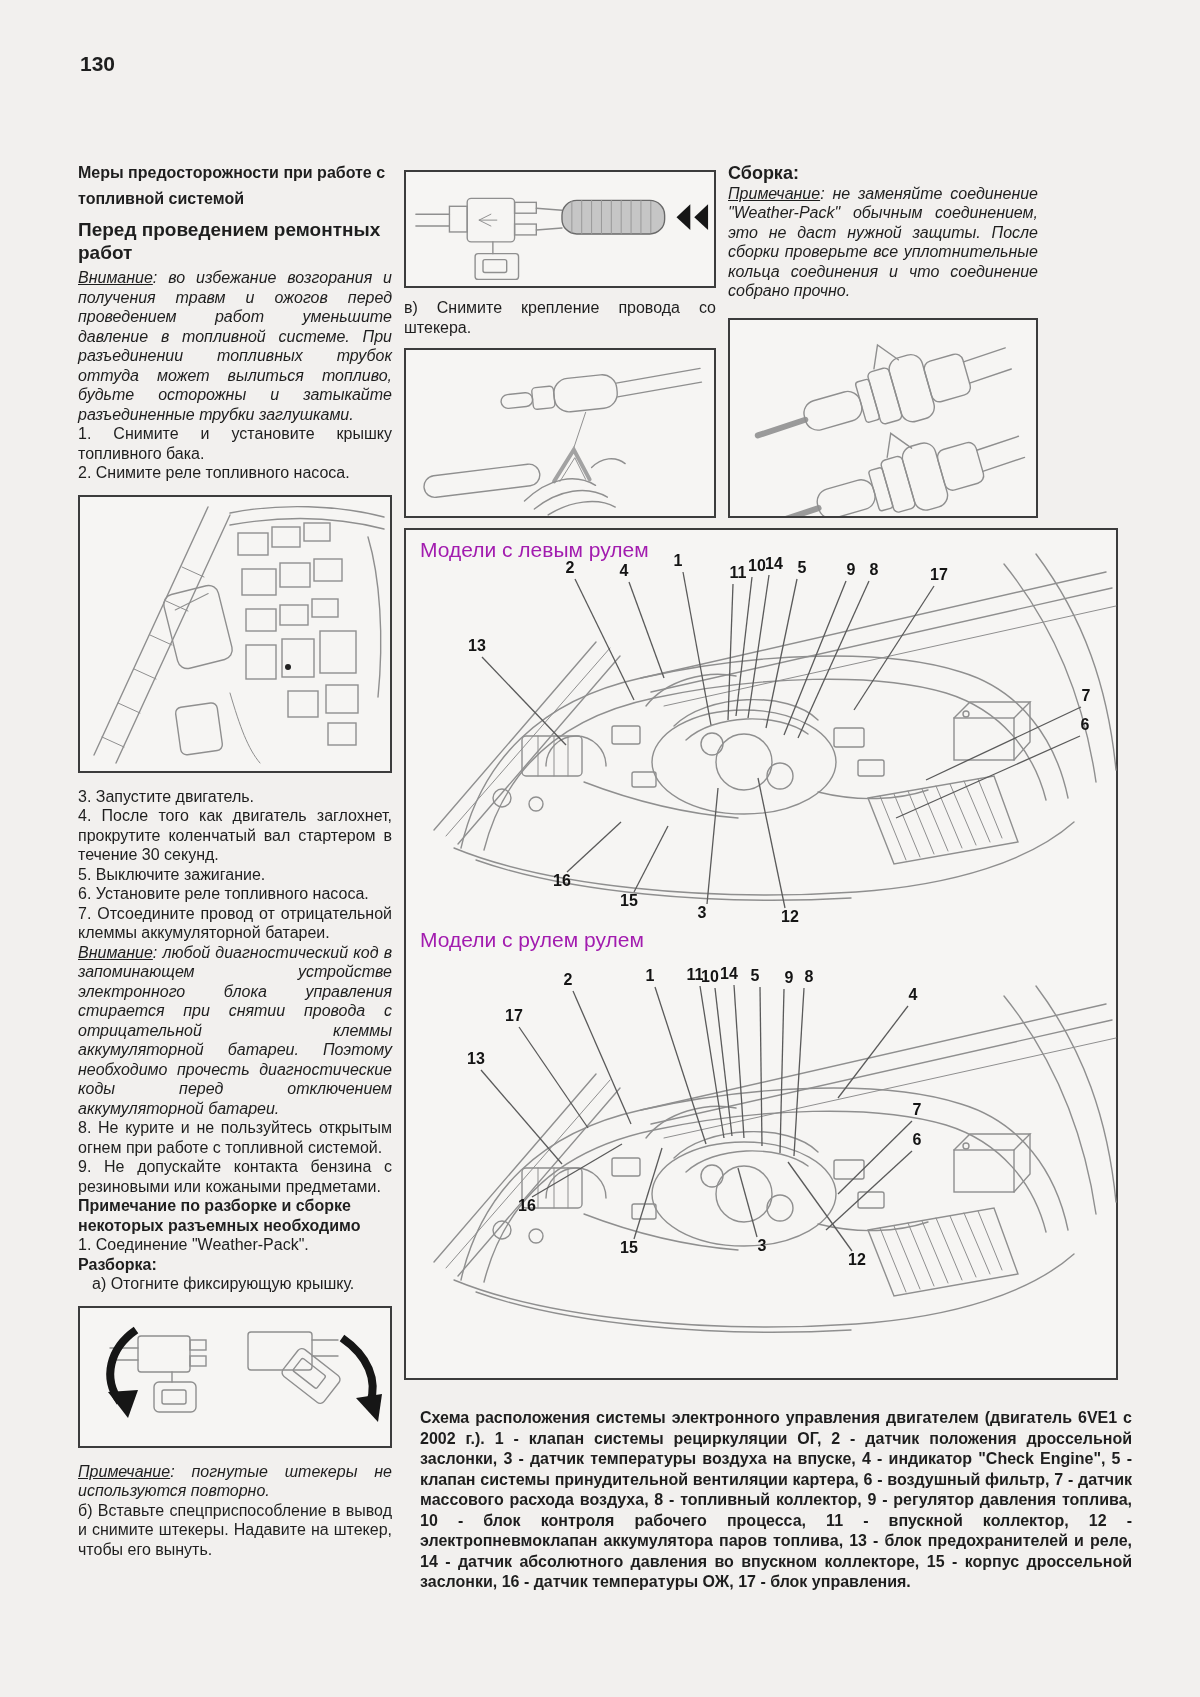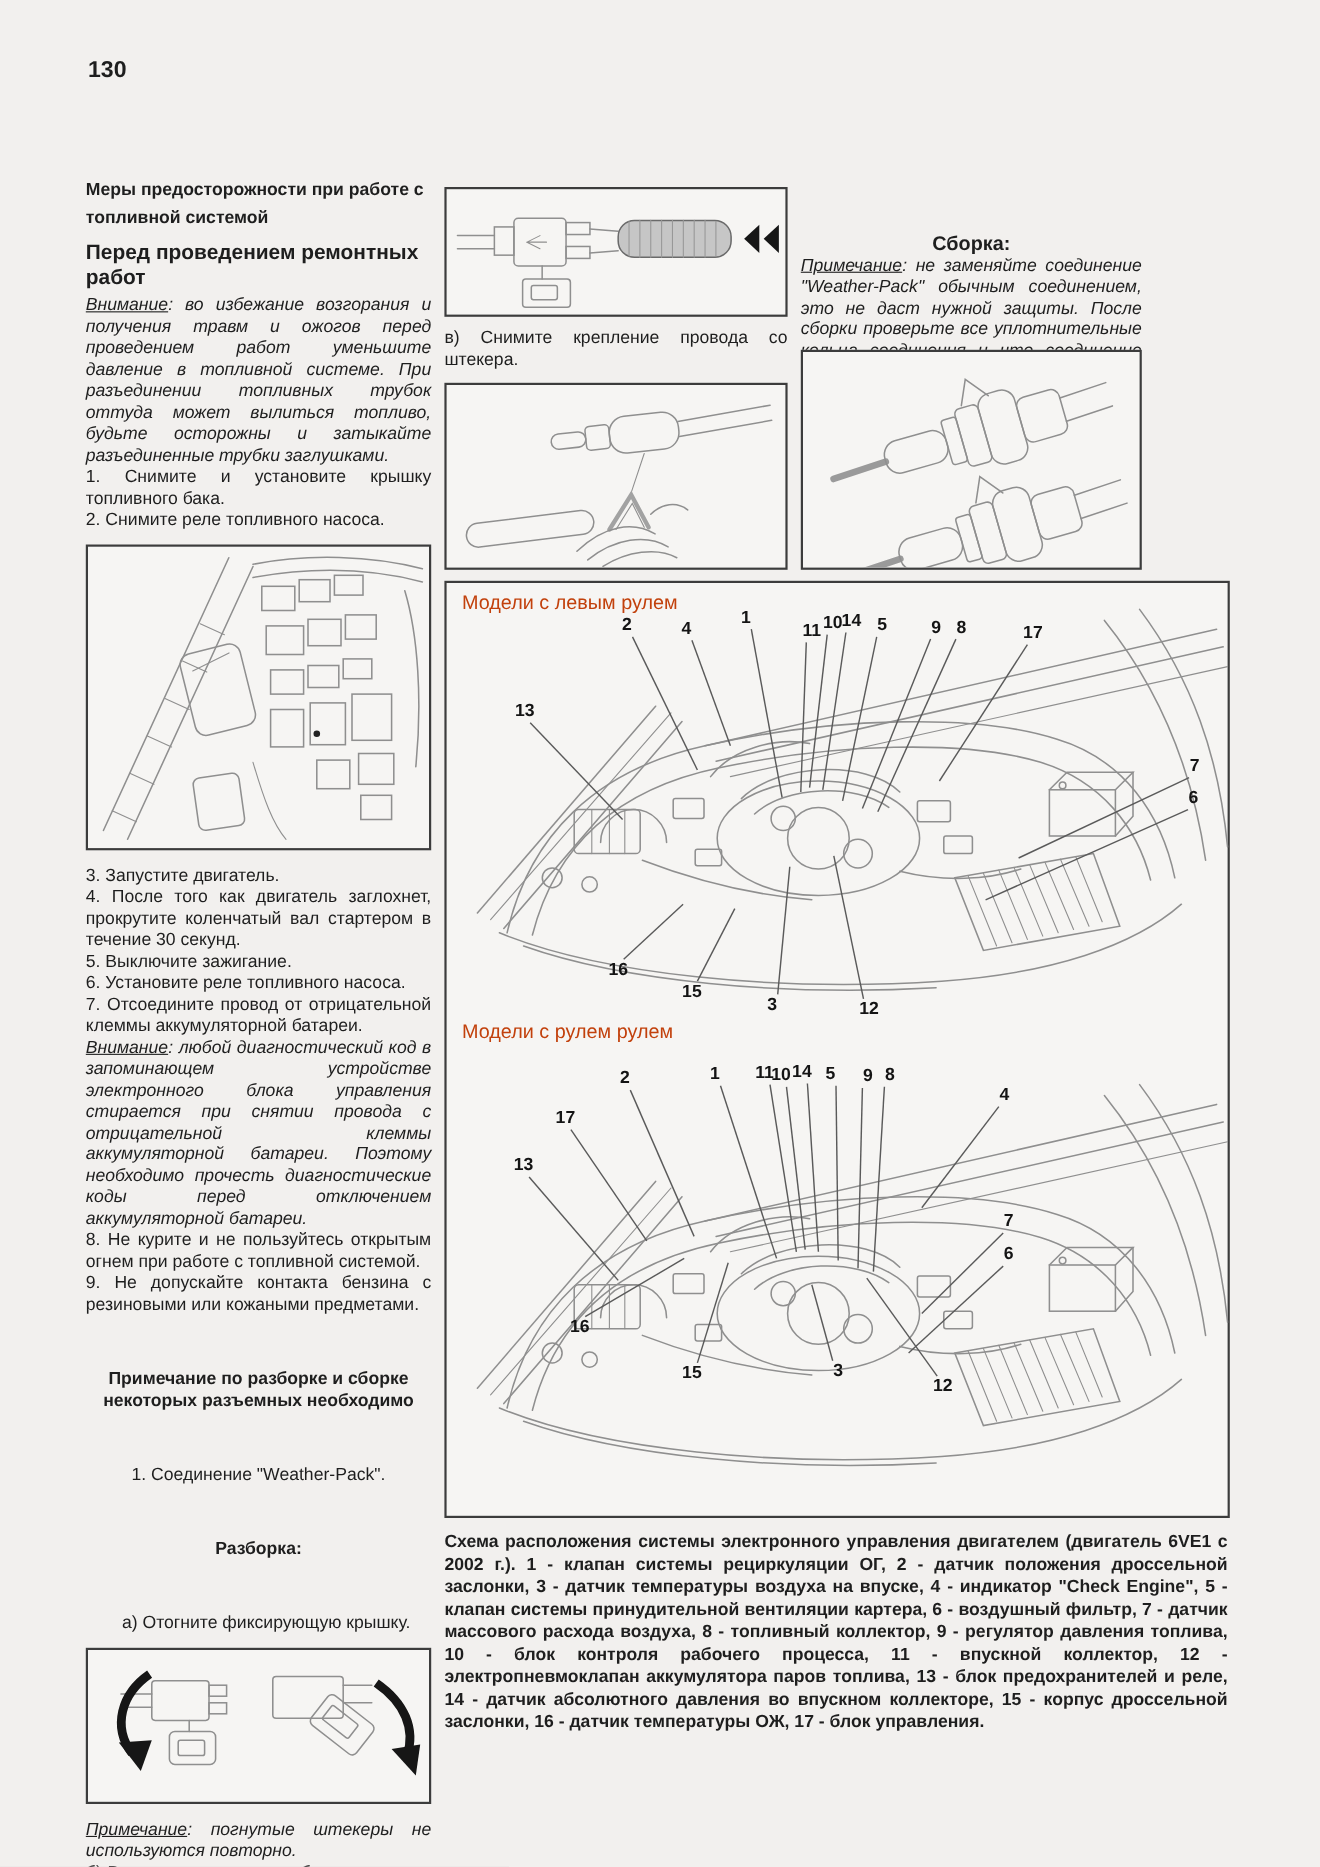--- a/index.html
+++ b/index.html
@@ -8,32 +8,32 @@
     position:relative;width:1200px;height:1697px;margin:0 auto;
     background:#f2f0ee;color:#1e1e1e;
     font-family:"Liberation Sans",sans-serif;overflow:hidden;
   }
   .abs{position:absolute;}
   .pagenum{font-size:21px;font-weight:bold;}
   .title{font-size:35px;font-weight:bold;letter-spacing:-0.5px;white-space:nowrap;}
   h2.sec{font-size:16px;font-weight:bold;line-height:26px;margin:0 0 6px 0;}
   h3.sub{font-size:19px;font-weight:bold;line-height:23px;margin:0 0 4px 0;}
   p.body{font-size:16px;line-height:19.5px;margin:0;text-align:justify;}
-  p.nojust{text-align:center;margin-top:48px;}
+  p.nojust{text-align:left;}
   .ital{font-style:italic;}
   .ulab{font-style:italic;text-decoration:underline;}
   .boldp{font-weight:bold;}
   .indent{padding-left:14px;}
   .figbox{
     border:2px solid #3c3c3c;background:#f6f5f3;box-sizing:border-box;
   }
   .figbox svg{display:block;width:100%;height:100%;}
   .flow-fig{margin:12px 0 14px 0;}
-  .dialabel{font-size:18px;color:#c2410c;}
-  .caption{font-size:16px;font-weight:bold;line-height:20.5px;text-align:justify;margin:0;}
+  .dialabel{font-size:21px;color:#a21caf;}
+  .caption{font-size:16px;font-weight:bold;line-height:20.5px;text-align:justify;margin:16px;}
   .callout-line{stroke:#5a5a5a;stroke-width:1.3;}
   .callout-num{font-family:"Liberation Sans",sans-serif;font-weight:bold;font-size:16px;fill:#141414;text-anchor:middle;}
   .sketch{stroke:#8f8f8f;stroke-width:1.4;fill:none;stroke-linecap:round;}
   .thin{stroke-width:1;}
   .mb6{margin-bottom:6px;}
 </style>
 </head>
 <body>
 
 <div id="page">

